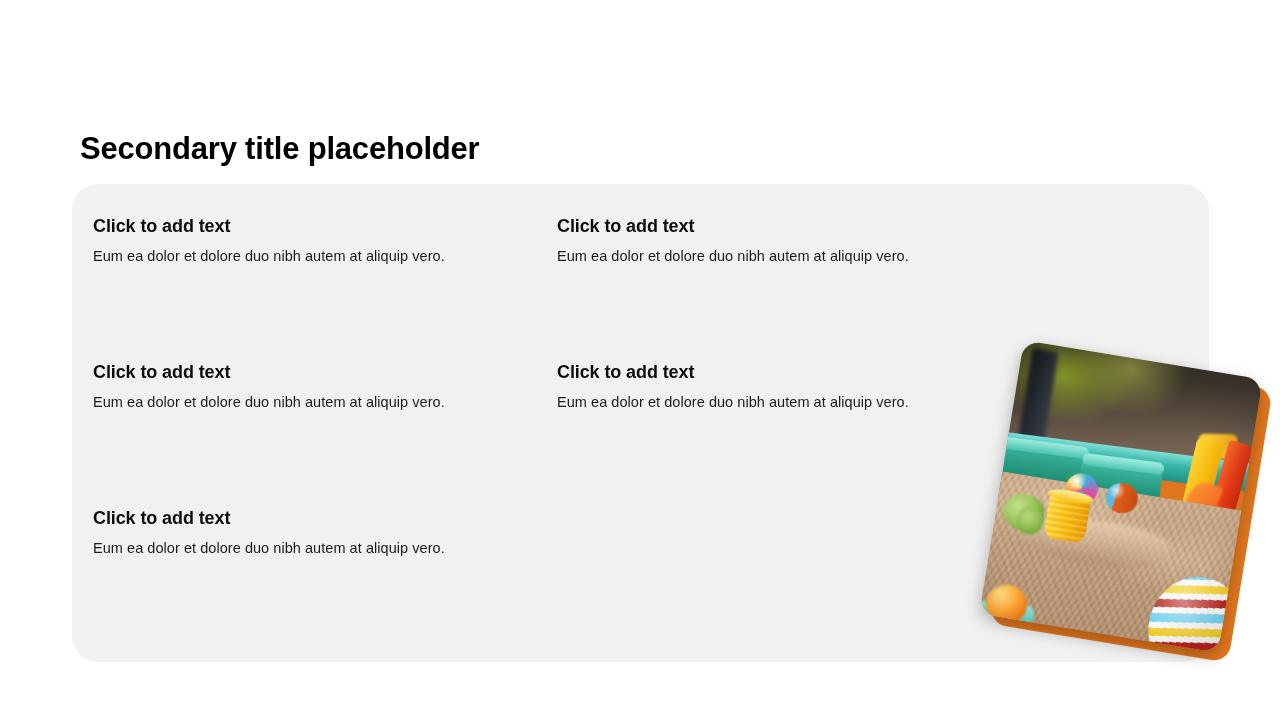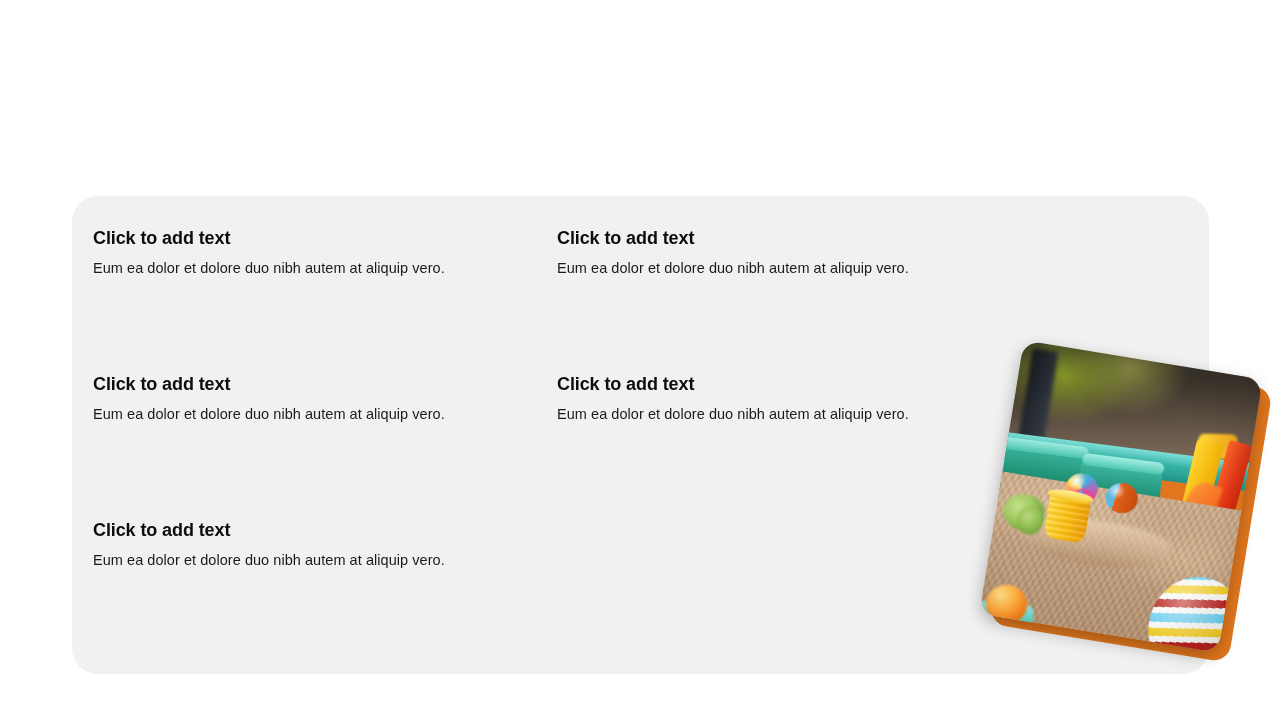--- a/index.html
+++ b/index.html
@@ -36,21 +36,21 @@
     letter-spacing: -0.2px;
     color: #000000;
     line-height: 40px;
     white-space: nowrap;
   }
 
   
   #content-card {
     position: absolute;
     left: 72px;
-    top: 196px;
+    top: 184px;
     width: 1137px;
     height: 478px;
     background: #f1f1f1;
     border-radius: 26px;
   }
 
   #text-grid {
     position: absolute;
     left: 21px;
     top: 30px;
@@ -319,20 +319,21 @@
   .ph-soft {
     inset: 0;
     background: radial-gradient(ellipse 85% 85% at 45% 55%, rgba(0,0,0,0) 55%, rgba(0,0,0,0.16) 100%);
   }
 </style>
 </head>
 <body>
 
 <div id="slide">
 
+  <h1 id="slide-title">Secondary title placeholder</h1>
 
   <div id="content-card">
 
     <div id="text-grid">
 
       <div class="text-block">
         <div class="block-heading">Click to add text</div>
         <div class="block-body">Eum ea dolor et dolore duo nibh autem at aliquip vero.</div>
       </div>
 

